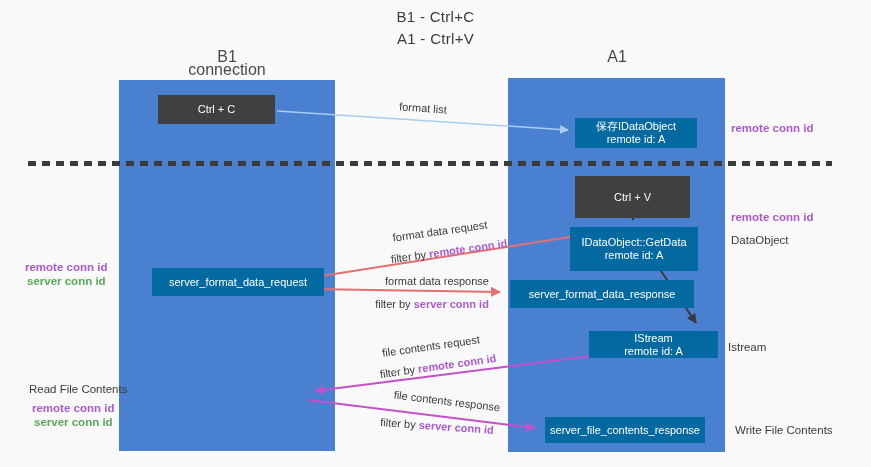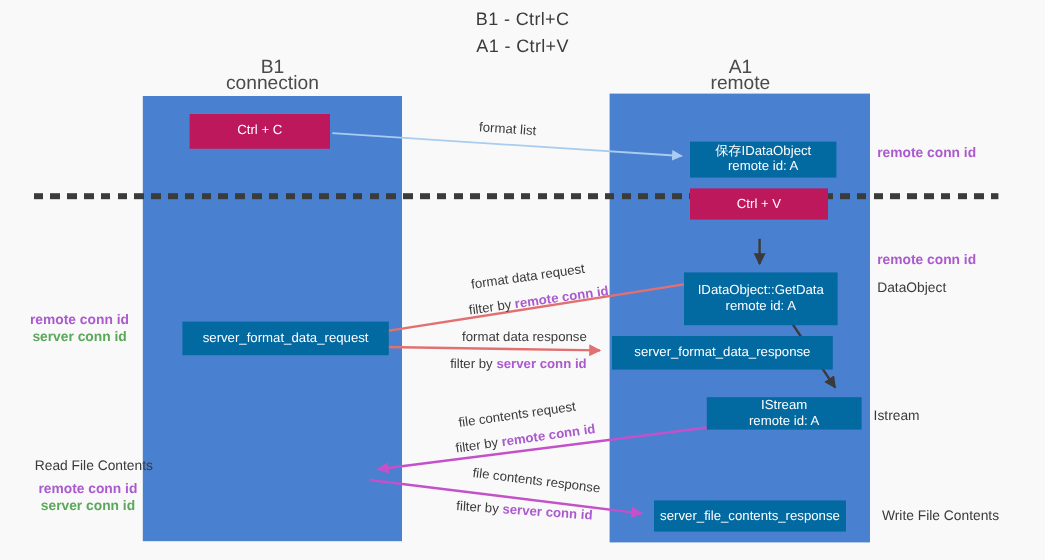--- a/index.html
+++ b/index.html
@@ -10,42 +10,41 @@
   .lifeline{position:absolute;background:#4a80d0;z-index:1;}
   .hdr{position:absolute;text-align:center;font-size:16px;color:#4a4a4a;line-height:13px;z-index:2;}
   .sep{position:absolute;height:5px;z-index:3;
        background:repeating-linear-gradient(90deg,#3b3b3b 0 8px,transparent 8px 14px);}
 
   .arrows{position:absolute;left:0;top:0;z-index:4;}
 
   .box{position:absolute;z-index:5;display:flex;flex-direction:column;align-items:center;
        justify-content:center;color:#fff;font-size:11px;line-height:13px;text-align:center;}
   .box.orange{background:#0369a1;}
-  .box.green{background:#be185d;}
+  .box.green{background:#404040;}
 
   .rlabel{position:absolute;z-index:6;font-size:11px;color:#3a3a3a;white-space:nowrap;}
   .ann{position:absolute;z-index:6;font-size:11.5px;color:#3a3a3a;white-space:nowrap;}
   .purple{color:#ab5ace;font-weight:bold;}
   .greentxt{color:#5aa85a;font-weight:bold;}
 </style>
 </head>
 <body>
 
 <div id="canvas">
 
   <div class="title" style="top:8px">B1 - Ctrl+C</div>
   <div class="title" style="top:30px">A1 - Ctrl+V</div>
 
   <div class="hdr" style="left:147px;top:50px;width:160px">
     <div>B1</div>
     <div>connection</div>
   </div>
   <div class="hdr" style="left:537px;top:50px;width:160px">
     <div>A1</div>
-    <div>remote</div>
   </div>
 
   <div class="lifeline" style="left:119px;top:80px;width:216px;height:371px"></div>
   <div class="lifeline" style="left:508px;top:78px;width:217px;height:374px"></div>
 
   <div class="sep" style="left:28px;top:161px;width:804px"></div>
 
   <svg class="arrows" width="871" height="467">
     <defs>
       <marker id="m-blue" markerWidth="11" markerHeight="11" refX="8" refY="4.5" orient="auto" markerUnits="userSpaceOnUse">
@@ -72,21 +71,21 @@
 
   <div class="box green" style="left:158px;top:95px;width:117px;height:29px">
     <span>Ctrl + C</span>
   </div>
 
   <div class="box orange" style="left:575px;top:118px;width:122px;height:30px">
     <span>保存IDataObject</span>
     <span>remote id: A</span>
   </div>
 
-  <div class="box green" style="left:575px;top:157px;width:115px;height:26px">
+  <div class="box green" style="left:575px;top:176px;width:115px;height:42px">
     <span>Ctrl + V</span>
   </div>
 
   <div class="box orange" style="left:570px;top:227px;width:128px;height:44px">
     <span>IDataObject::GetData</span>
     <span>remote id: A</span>
   </div>
 
   <div class="box orange" style="left:152px;top:268px;width:172px;height:28px">
     <span>server_format_data_request</span>

